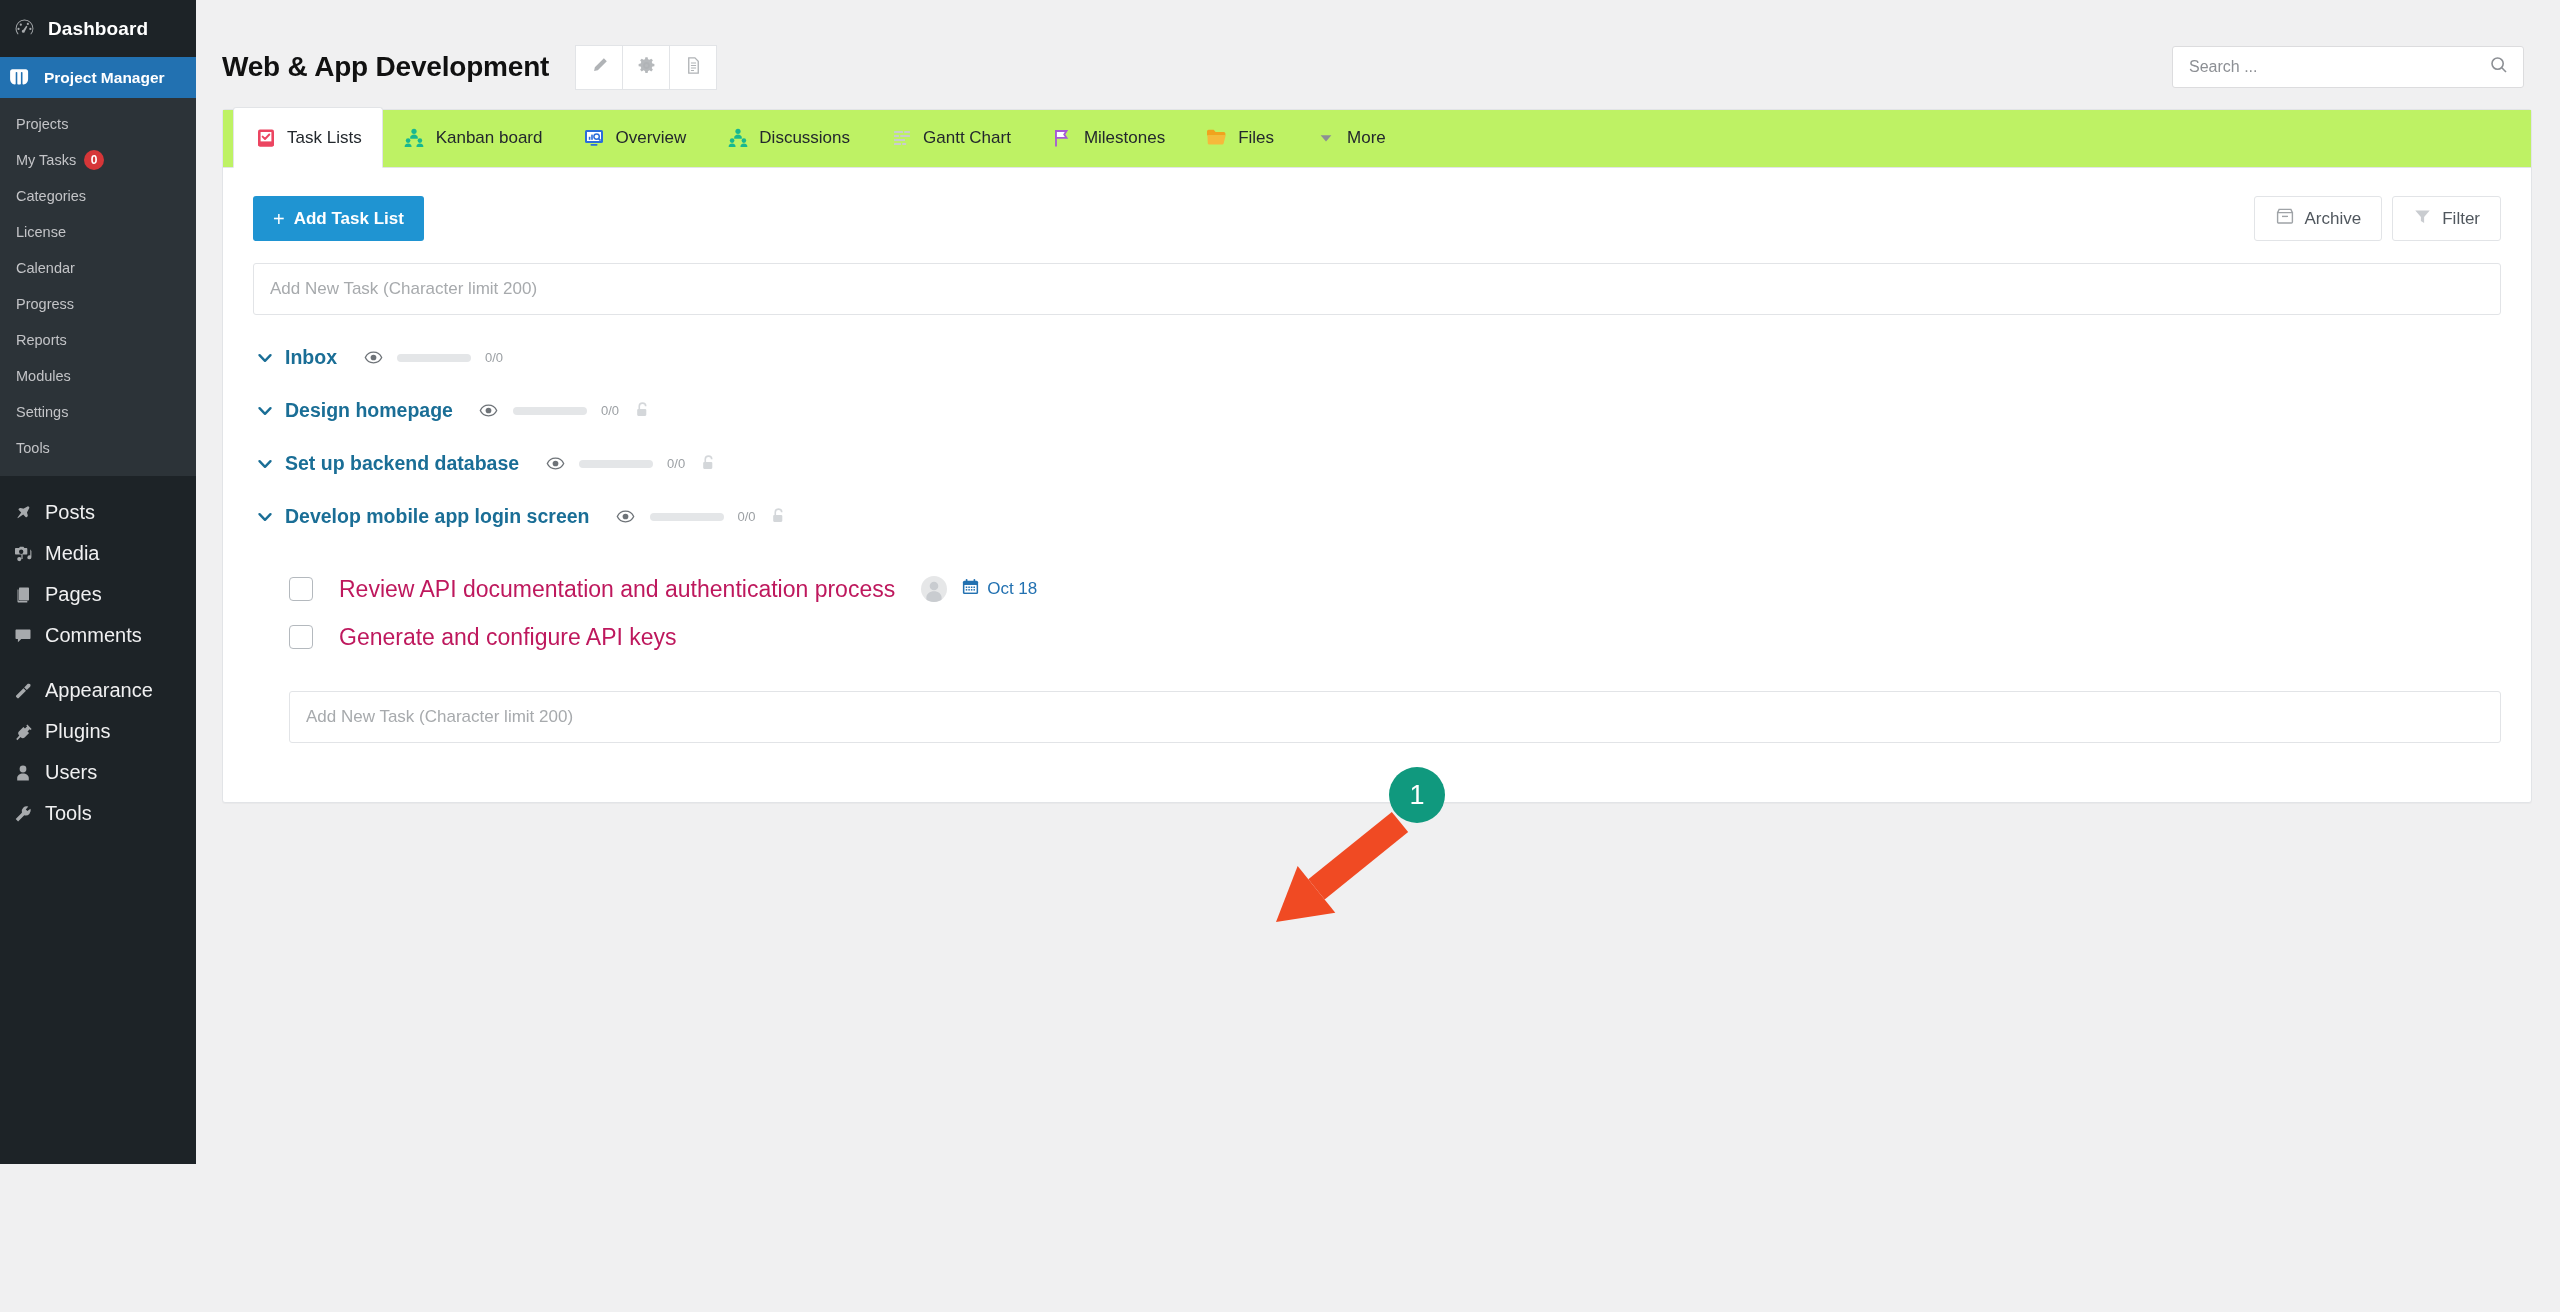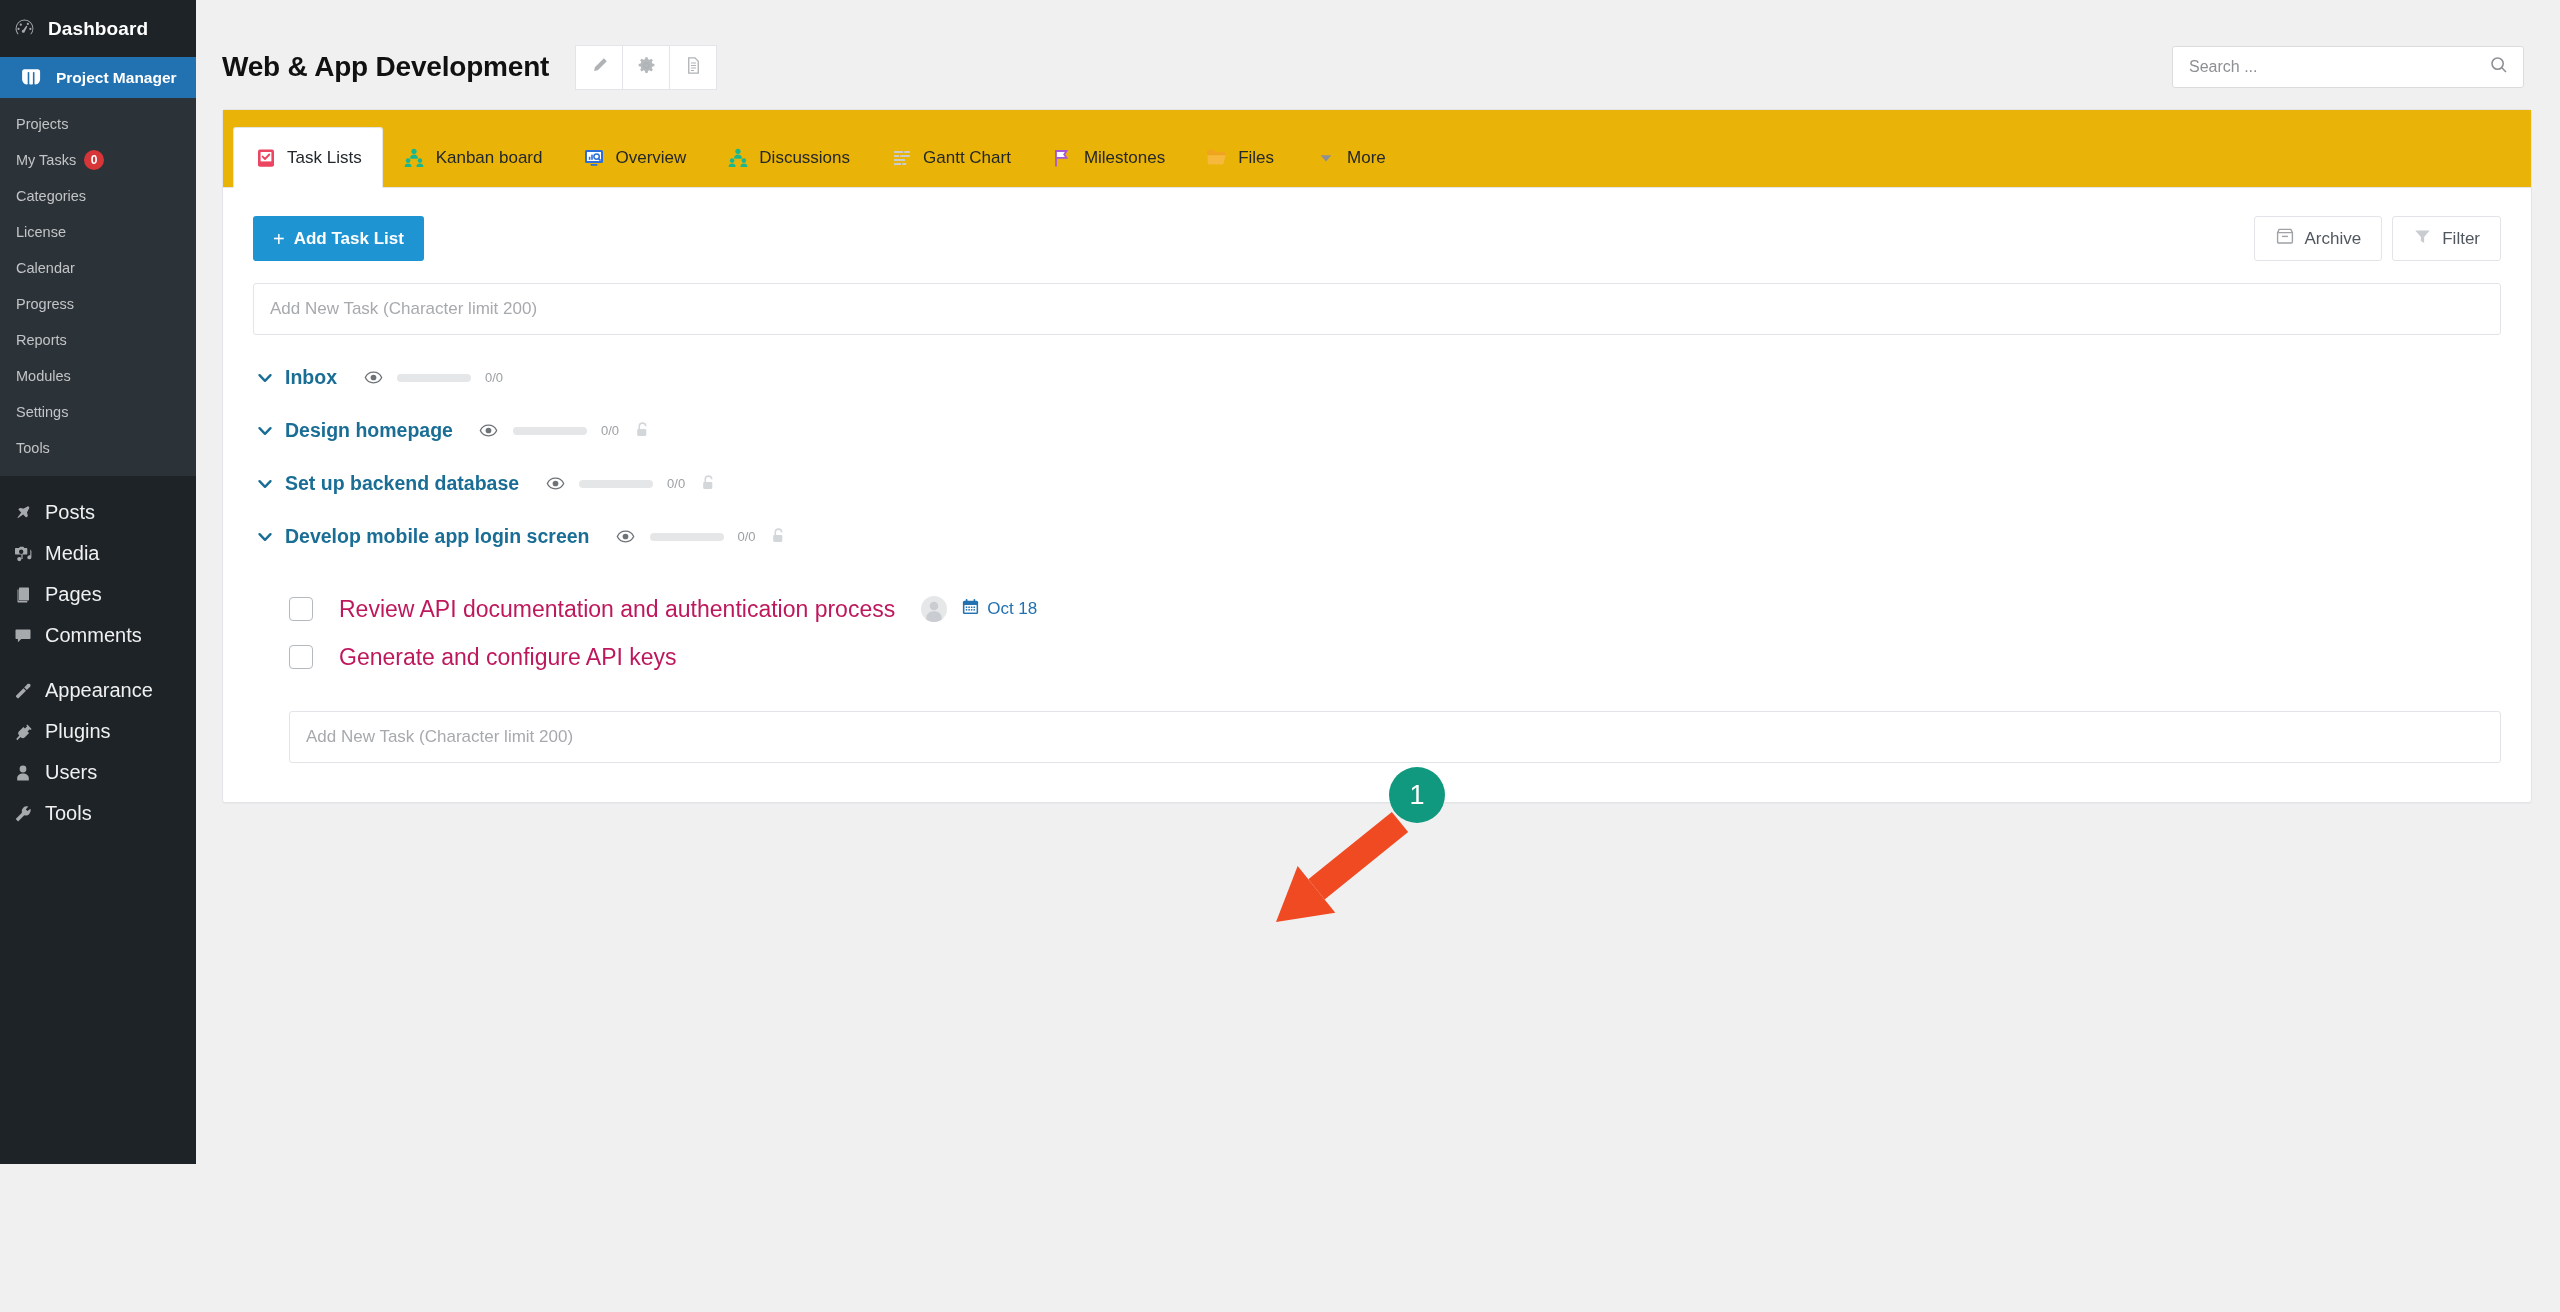--- a/index.html
+++ b/index.html
@@ -23,21 +23,21 @@
   }
   .sb-top {
     height: 57px; display: flex; align-items: center;
     padding-left: 14px; background: #1d2327; color: #f0f0f1;
   }
   .sb-top .sb-ico { width: 30px; display:flex; align-items:center; }
   .sb-top .sb-label { font-size: 19px; font-weight: 600; color:#fff; letter-spacing:.1px; margin-left: 4px;}
 
   .sb-current {
     height: 41px; background: #2271b1; color: #fff;
-    display: flex; align-items: center; padding-left: 20px;
+    display: flex; align-items: center; padding-left: 8px;
     position: relative;
   }
   .sb-current::after {
     content:""; position:absolute; right:-8px; top:50%;
     transform: translateY(-50%);
     border-top: 8px solid transparent; border-bottom: 8px solid transparent;
     border-right: 8px solid #f0f0f1;
   }
   .sb-current .sb-ico { width: 30px; display:flex; align-items:center; }
   .sb-current .sb-label { font-size: 15.5px; font-weight: 700; margin-left: 6px; }
@@ -96,23 +96,23 @@
   .search-box input::placeholder { color: #8c8f94; }
 
   .panel {
     background: #fff; border: 1px solid #e2e4e7; border-radius: 3px;
     margin: 0 28px 0 26px; height: 694px; position: relative;
     box-shadow: 0 1px 1px rgba(0,0,0,0.03);
   }
 
   
   .tabbar {
-    display: flex; align-items: flex-end; height: 78px;
+    display: flex; align-items: flex-end; height: 58px;
     border-bottom: 1px solid #e2e4e7; padding-left: 10px;
-    background: #eab308;
+    background: #bef264;
   }
   .tab {
     display: flex; align-items: center; gap: 10px;
     padding: 0 20px; height: 61px; font-size: 17px; color: #23282d;
     cursor: pointer; position: relative; margin-bottom: -1px;
   }
   .tab.active {
     background: #fff; border: 1px solid #e2e4e7; border-bottom: 1px solid #fff;
     border-radius: 3px 3px 0 0;
   }

